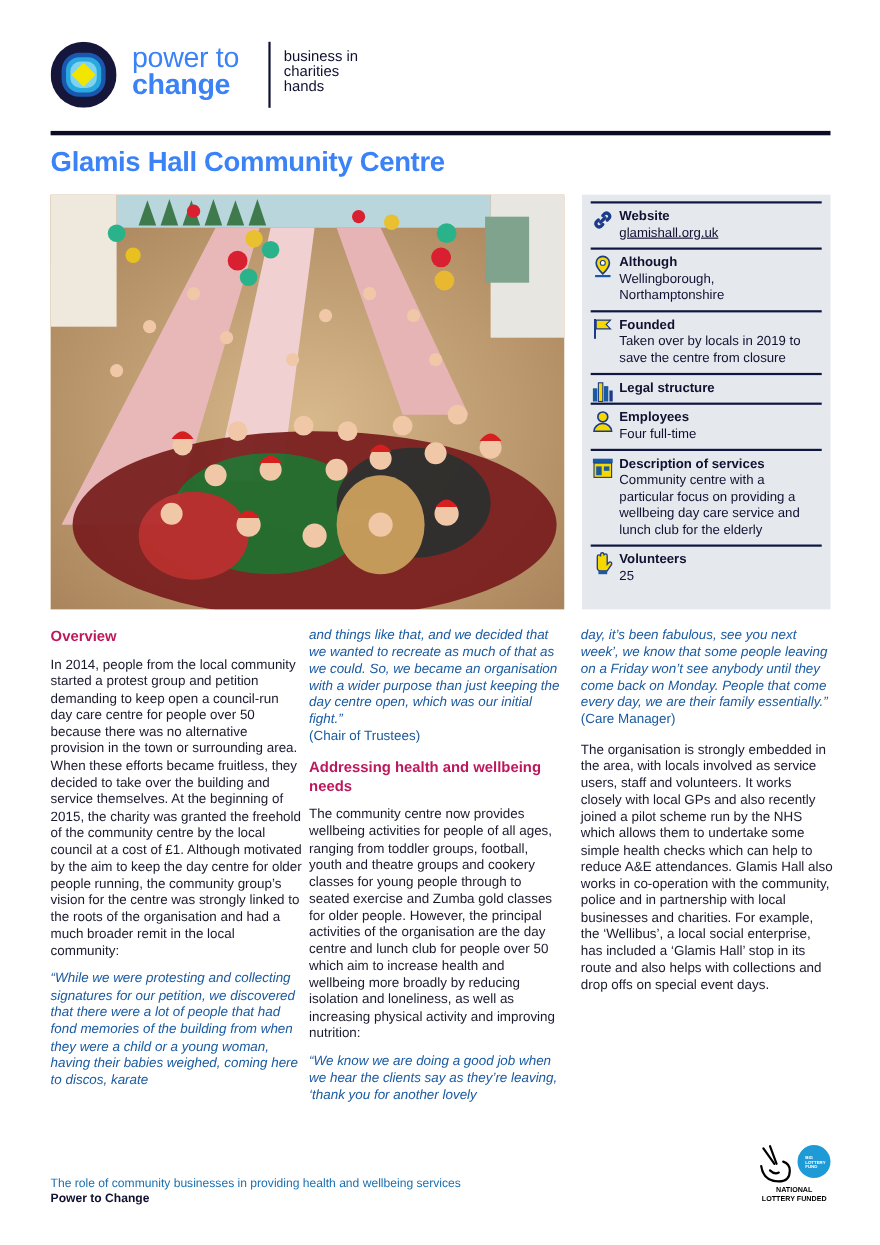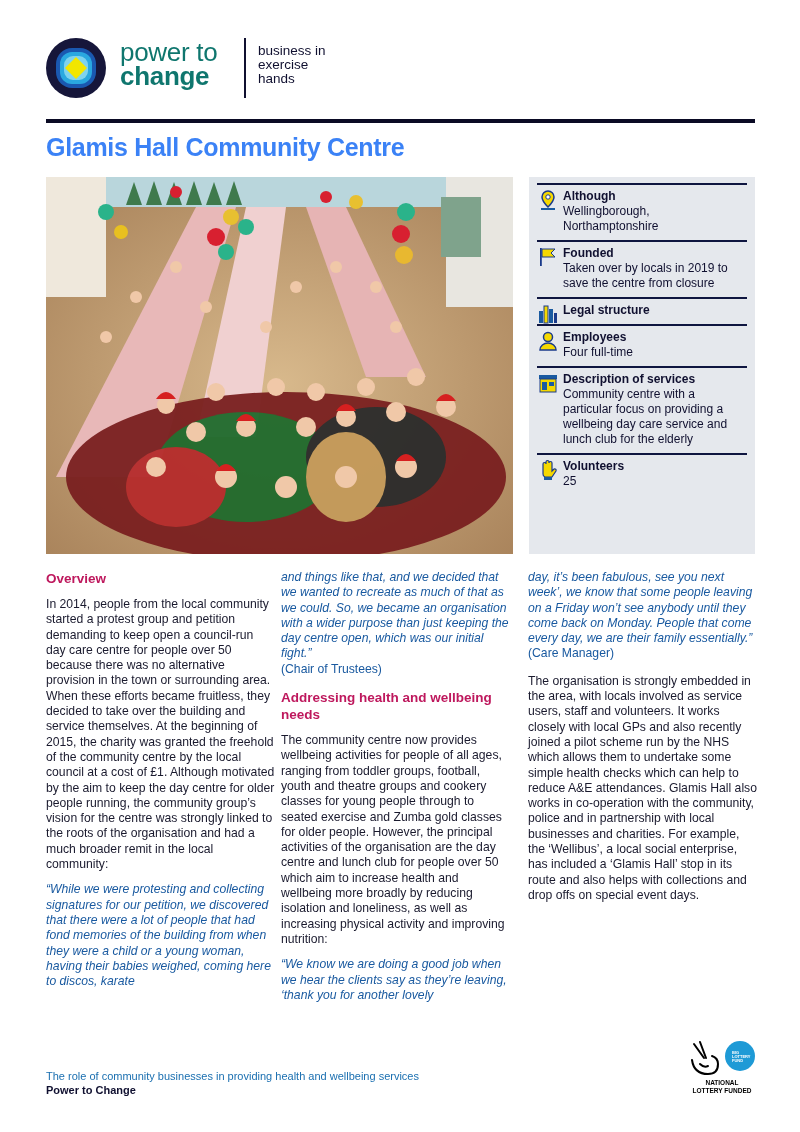--- a/index.html
+++ b/index.html
@@ -2,21 +2,21 @@
 <html><head>
 <meta charset="utf-8">
 <style>
   * { box-sizing: border-box; margin: 0; padding: 0; }
   html, body { width: 800px; height: 1132px; background: #ffffff; }
   body { position: relative; font-family: "Liberation Sans", sans-serif; color: #1a1a2e; overflow: hidden; }
 
   
   .header { position: absolute; left: 46px; top: 38px; width: 320px; height: 62px; }
   .logo-mark { position: absolute; left: 0; top: 0; width: 60px; height: 60px; }
-  .logo-word { position: absolute; left: 74px; top: 2px; font-size: 26px; line-height: 24px; color: #0f766e; }
+  .logo-word { position: absolute; left: 74px; top: 2px; font-size: 26px; line-height: 24px; color: #3b82f6; }
   .logo-word .l1 { display: block; font-weight: normal; letter-spacing: -0.3px; }
   .logo-word .l2 { display: block; font-weight: bold; letter-spacing: -0.3px; }
   .logo-divider { position: absolute; left: 198px; top: 0; width: 1.5px; height: 60px; background: #101030; }
   .logo-tag { position: absolute; left: 212px; top: 6px; font-size: 13.5px; line-height: 14px; color: #101030; }
   .logo-tag span { display: block; }
 
   .top-rule { position: absolute; left: 46px; top: 119px; width: 709px; height: 4px; background: #0a0a24; }
 
   .page-title { position: absolute; left: 46px; top: 133px; font-size: 25px; font-weight: bold; color: #3b82f6; letter-spacing: -0.3px; }
 
@@ -60,21 +60,21 @@
     <rect x="18" y="18" width="24" height="24" rx="9" fill="#7fd3ee"></rect>
     <polygon points="30,19 41,30 30,41 19,30" fill="#f2e600"></polygon>
   </svg>
   <div class="logo-word">
     <span class="l1">power to</span>
     <span class="l2">change</span>
   </div>
   <div class="logo-divider"></div>
   <div class="logo-tag">
     <span>business in</span>
-    <span>exercise</span>
+    <span>charities</span>
     <span>hands</span>
   </div>
 </div>
 
 <div class="top-rule"></div>
 
 <h1 class="page-title">Glamis Hall Community Centre</h1>
 
 <div class="photo">
   <svg width="467" height="377" viewBox="0 0 467 377">
@@ -163,20 +163,31 @@
         <circle cx="310" cy="25" r="7" fill="#e8c030"></circle>
       <circle cx="280" cy="20" r="6" fill="#d82030"></circle>
         <circle cx="130" cy="15" r="6" fill="#d82030"></circle>
     </g>
   </svg>
 </div>
 
 <div class="info">
   <div class="info-item">
     <svg class="info-icon" viewBox="0 0 22 22">
+      <g fill="none" stroke="#1a3a8a" stroke-width="3" stroke-linecap="round">
+        <path d="M9 13 l4 -4"></path>
+        <path d="M7 11 l-2 2 a3 3 0 0 0 4 4 l2 -2"></path>
+        <path d="M15 11 l2 -2 a3 3 0 0 0 -4 -4 l-2 2"></path>
+      </g>
+    </svg>
+    <div class="info-label">Website</div>
+    <div class="info-value link">glamishall.org.uk</div>
+  </div>
+  <div class="info-item">
+    <svg class="info-icon" viewBox="0 0 22 22">
       <path d="M11 2 a6 6 0 0 1 6 6 c0 4 -6 10 -6 10 s-6 -6 -6 -10 a6 6 0 0 1 6 -6z" fill="#f5d800" stroke="#1a3a8a" stroke-width="1.5"></path>
       <circle cx="11" cy="8" r="2.2" fill="#fff" stroke="#1a3a8a" stroke-width="1"></circle>
       <rect x="4" y="19" width="14" height="2" fill="#1a5aa0"></rect>
     </svg>
     <div class="info-label">Although</div>
     <div class="info-value">Wellingborough, Northamptonshire</div>
   </div>
   <div class="info-item">
     <svg class="info-icon" viewBox="0 0 22 22">
       <rect x="3" y="2" width="1.8" height="18" fill="#1a3a8a"></rect>

